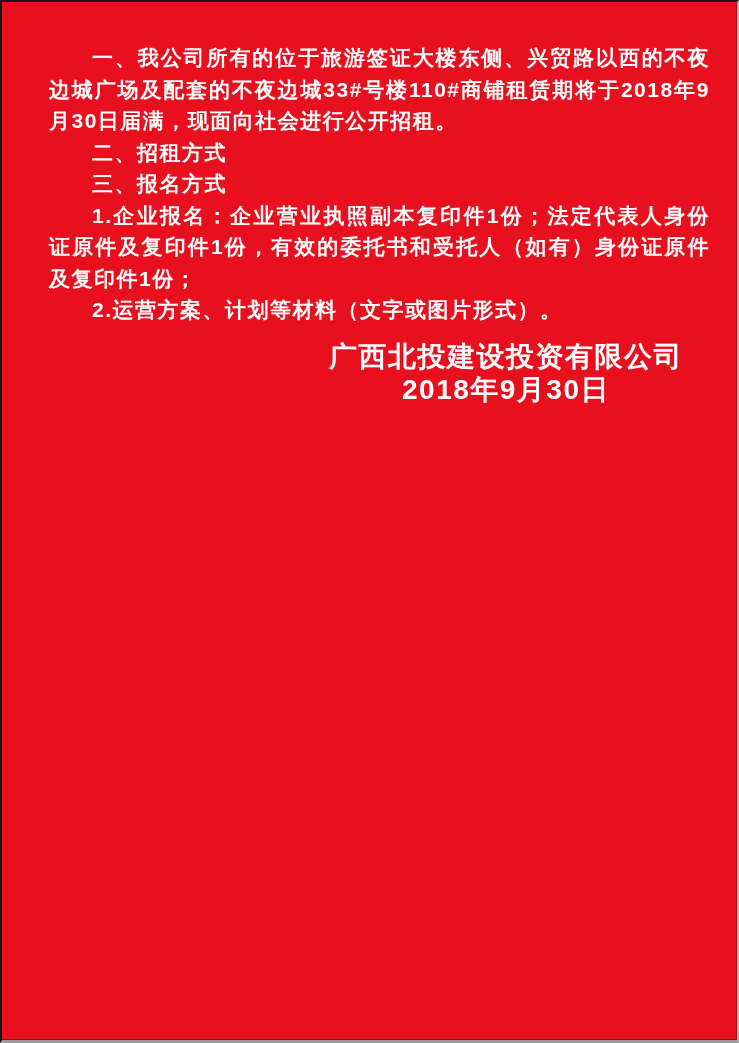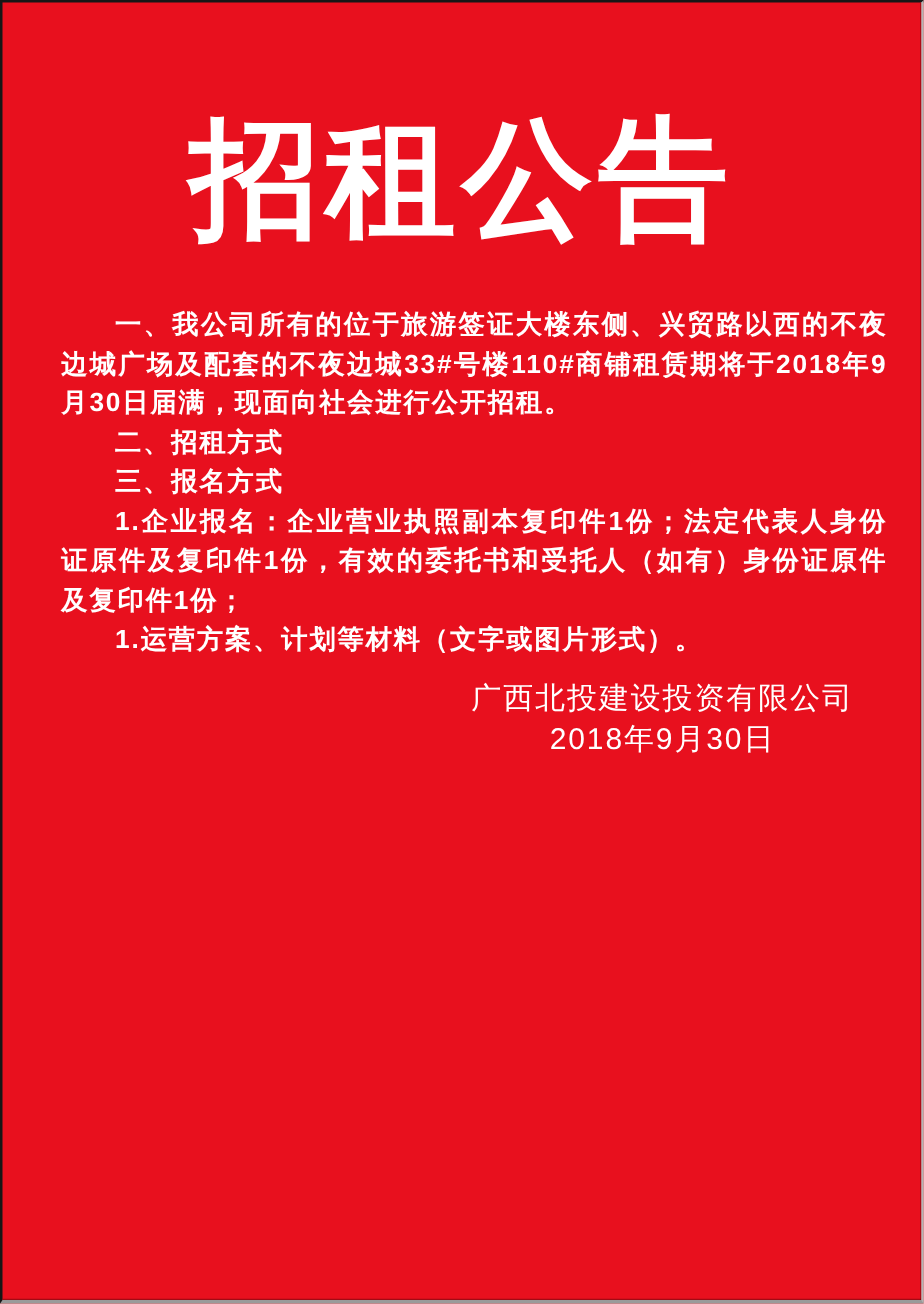--- a/index.html
+++ b/index.html
@@ -50,40 +50,39 @@
   .signature {
     margin-top: 14px;
     padding-right: 54px;
     text-align: right;
   }
   .signature-inner {
     display: inline-block;
     text-align: center;
   }
   .signature-inner div {
-    font-size: 24px;
+    font-size: 28px;
     line-height: 33px;
-    font-weight: normal;
+    font-weight: bold;
     letter-spacing: 1.5px;
     white-space: nowrap;
   }
 </style>
 </head>
 <body>
 
 <div class="poster">
 
-  <div class="title">招租公告</div>
 
   <div class="body-text">
     <p>一、我公司所有的位于旅游签证大楼东侧、兴贸路以西的不夜边城广场及配套的不夜边城33#号楼110#商铺租赁期将于2018年9月30日届满，现面向社会进行公开招租。</p>
     <p>二、招租方式</p>
     <p>三、报名方式</p>
     <p>1.企业报名：企业营业执照副本复印件1份；法定代表人身份证原件及复印件1份，有效的委托书和受托人（如有）身份证原件及复印件1份；</p>
-    <p>1.运营方案、计划等材料（文字或图片形式）。</p>
+    <p>2.运营方案、计划等材料（文字或图片形式）。</p>
   </div>
 
   <div class="signature">
     <div class="signature-inner">
       <div>广西北投建设投资有限公司</div>
       <div>2018年9月30日</div>
     </div>
   </div>
 
 </div>

